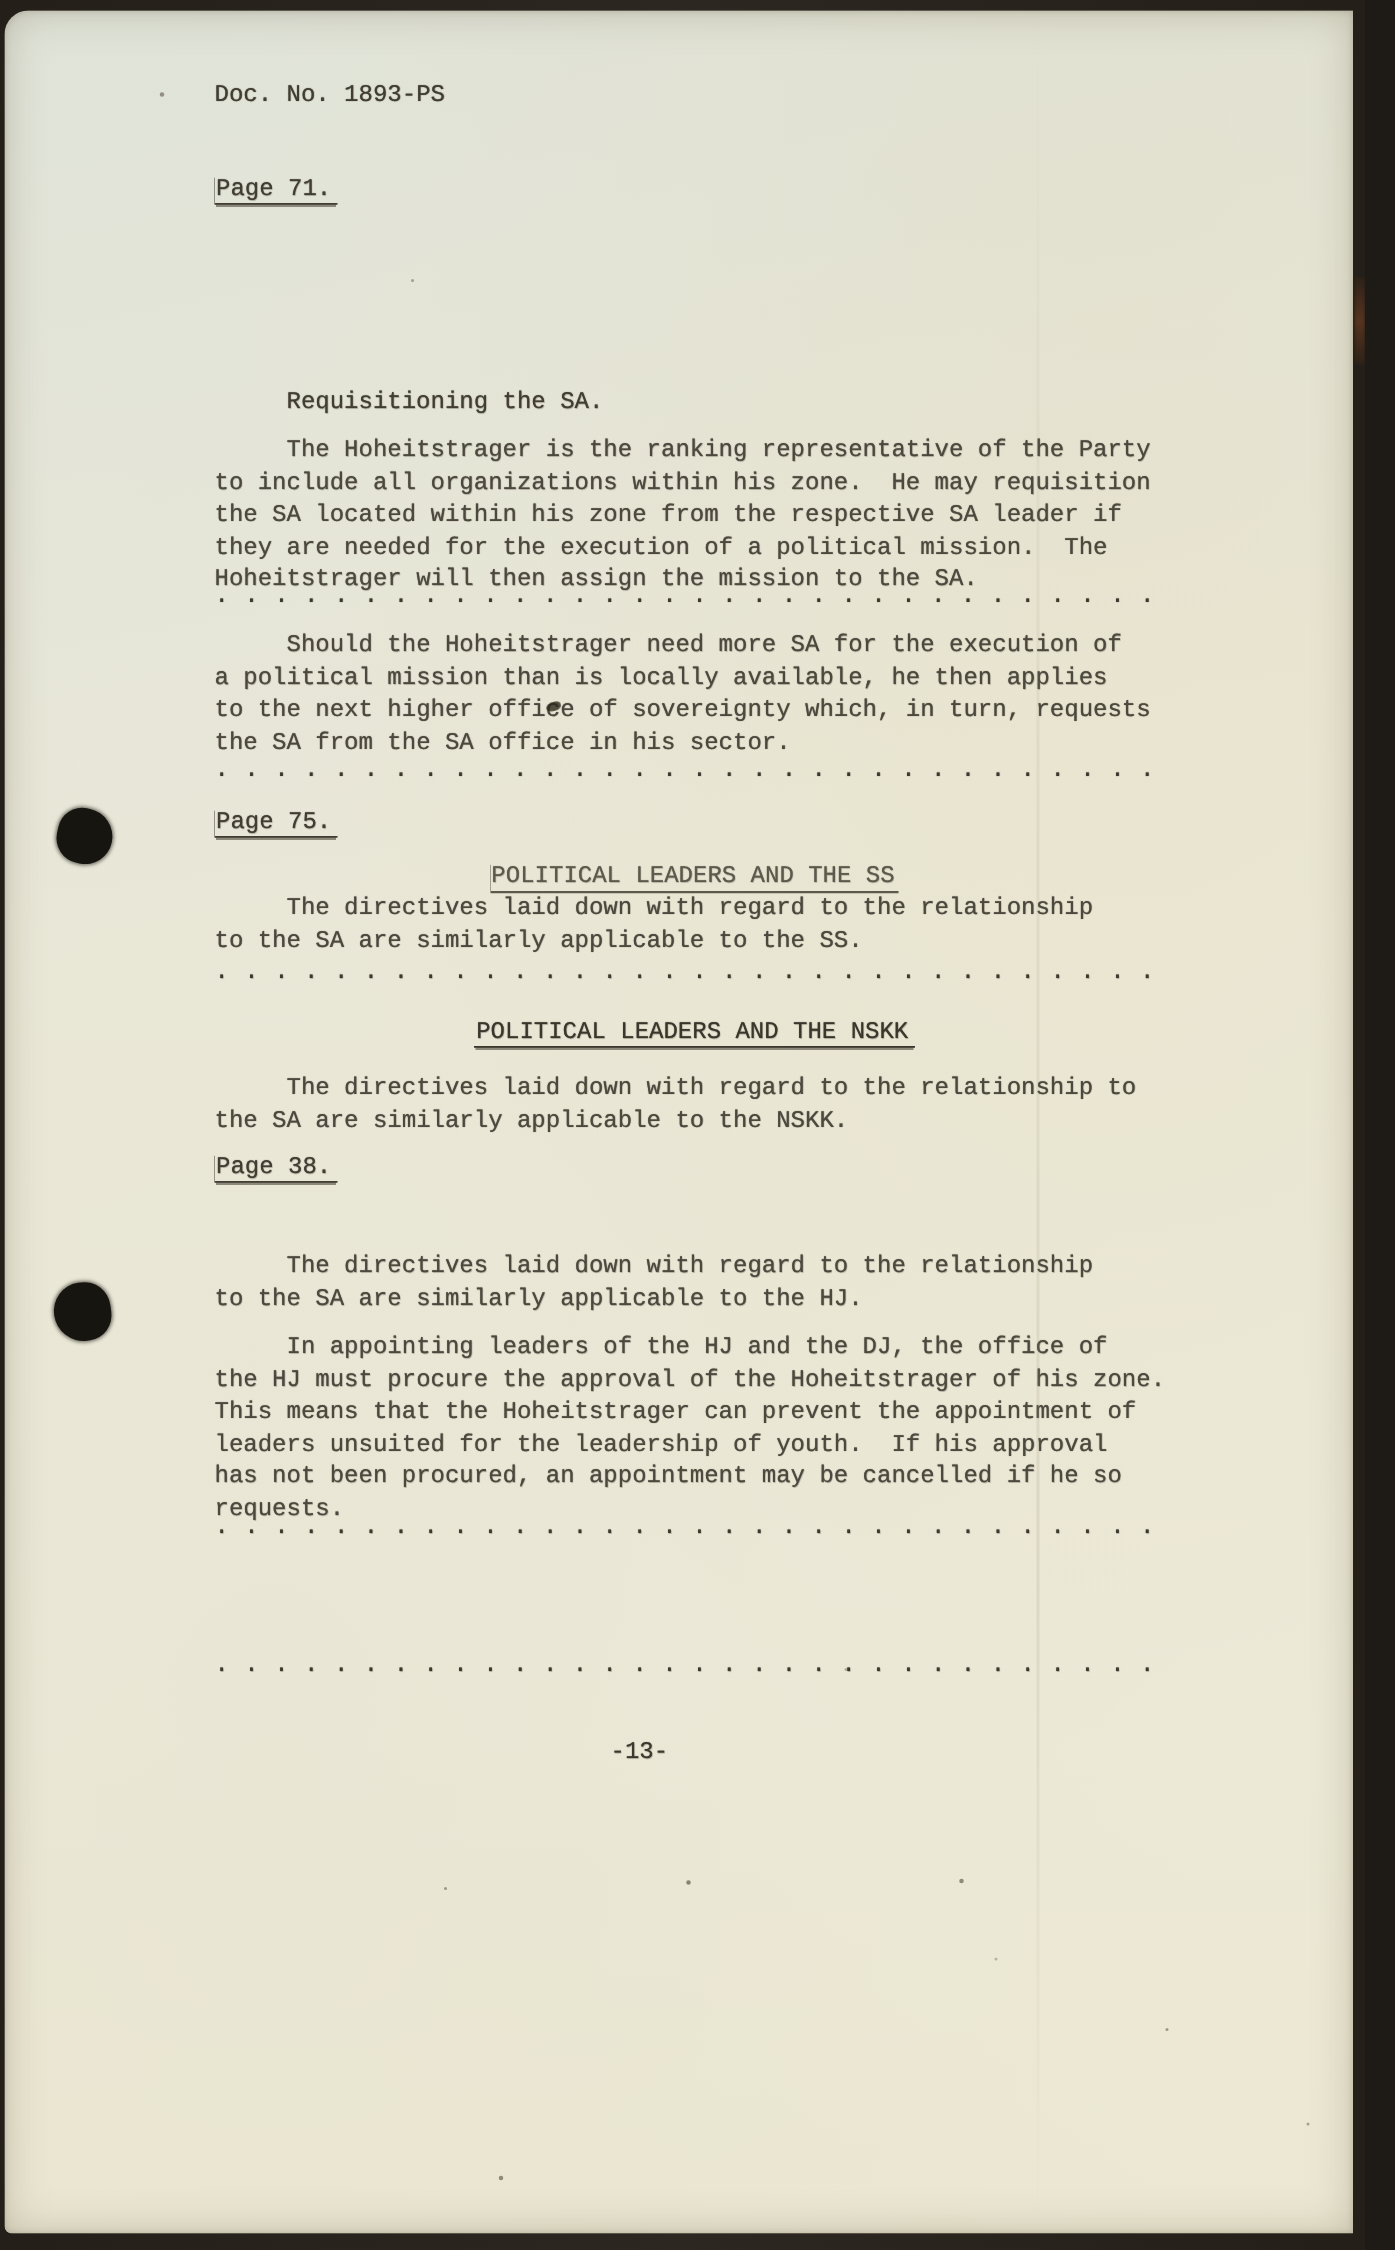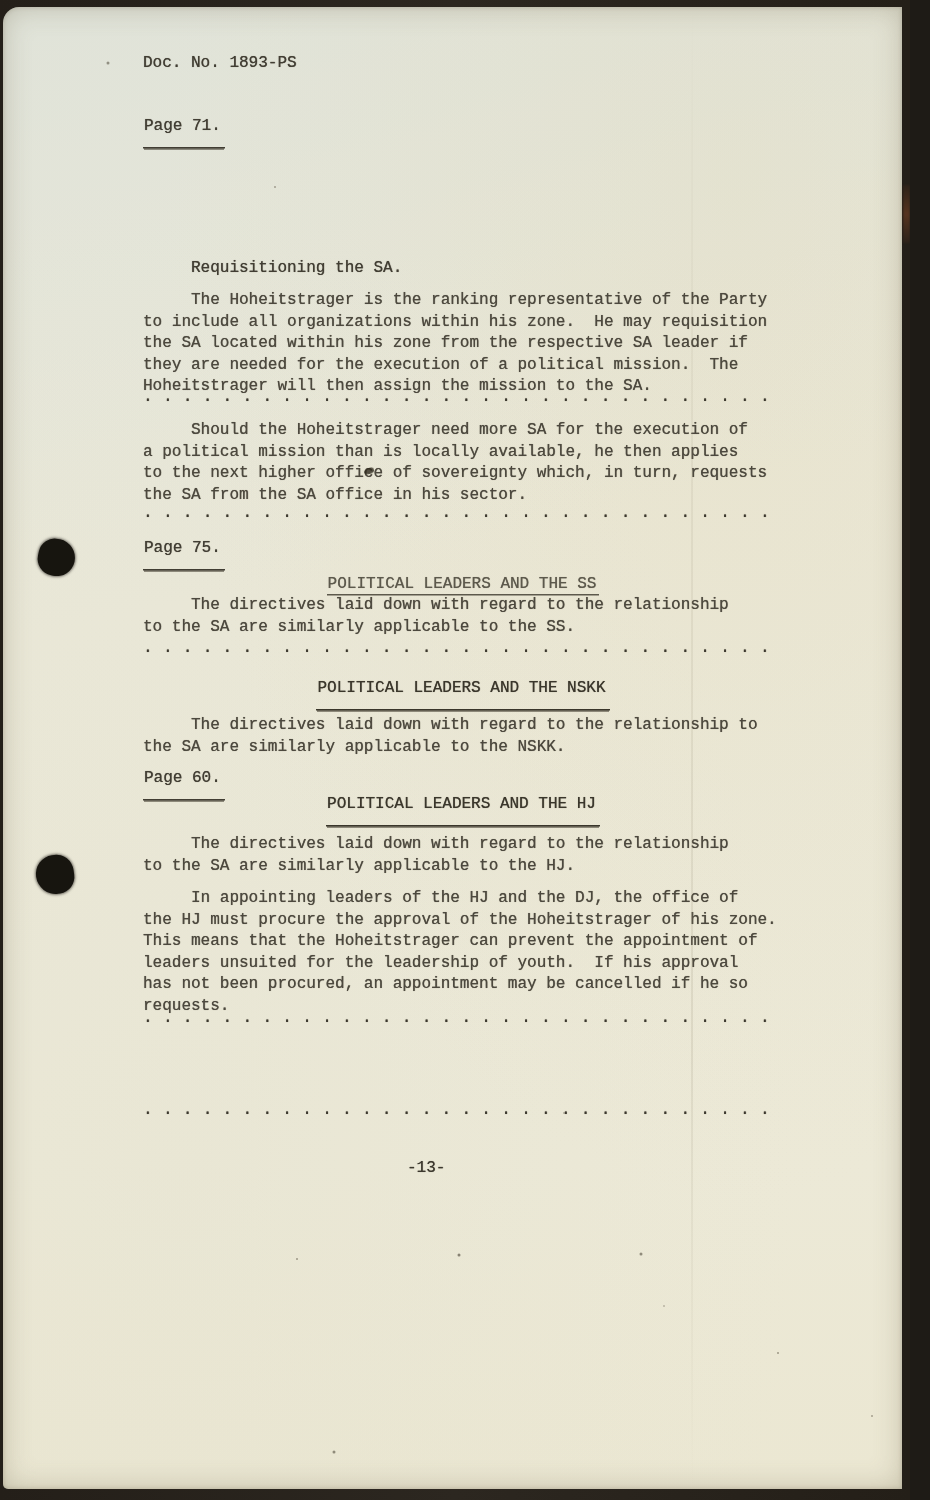--- a/index.html
+++ b/index.html
@@ -26,21 +26,21 @@
     position:absolute;left:140px;
     font-size:16px;line-height:21.5px;
     white-space:pre;
     color:#413d33;
     letter-spacing:0;
     text-shadow:0 0 0.7px rgba(62,57,45,.75), 0.4px 0.4px 0.5px rgba(62,57,45,.28);
   }
   .soft{opacity:.93;}
   .center{width:640px;text-align:center;}
   .u1{box-shadow:0 1.5px 0 0 currentColor;padding:0 3px 1px 1px;}
-  .u2{box-shadow:0 1.5px 0 0 currentColor, 0 4px 0 -1px rgba(65,60,48,.55);padding:0 4px 12px 1px;}
+  .u2{box-shadow:0 1.5px 0 0 currentColor, 0 4px 0 -1px rgba(65,60,48,.55);padding:0 4px 0 1px;}
   .heading{color:#3a362b;}
   .fadedhead{opacity:.8;filter:blur(.2px);margin-top:12px;}
   .dots{color:#3c382e;letter-spacing:.35px;}
   .footer{color:#3c382e;}
   .hole{
     position:absolute;
     background:#17150f;
     box-shadow:0 0 2.5px 1px rgba(20,17,12,.55);
   }
   .hole-1{left:38px;top:539px;width:37px;height:37px;border-radius:46% 54% 52% 48%;transform:rotate(12deg);}
@@ -112,23 +112,22 @@
     <div class="blk soft" style="top:588px;">     The directives laid down with regard to the relationship
 to the SA are similarly applicable to the SS.</div>
 
     <div class="blk dots" style="top:631px;">. . . . . . . . . . . . . . . . . . . . . . . . . . . . . . . .</div>
 
     <div class="blk center heading" style="top:671px;"><span class="u2">POLITICAL LEADERS AND THE NSKK</span></div>
 
     <div class="blk soft" style="top:708px;">     The directives laid down with regard to the relationship to
 the SA are similarly applicable to the NSKK.</div>
 
-    <div class="blk" style="top:761px;"><span class="u2">Page 60.</span></div>
+    <div class="blk" style="top:761px;"><span class="u2">Page 38.</span></div>
 
-    <div class="blk center heading" style="top:787px;"><span class="u2">POLITICAL LEADERS AND THE HJ</span></div>
 
     <div class="blk soft" style="top:827px;">     The directives laid down with regard to the relationship
 to the SA are similarly applicable to the HJ.</div>
 
     <div class="blk soft" style="top:881px;">     In appointing leaders of the HJ and the DJ, the office of
 the HJ must procure the approval of the Hoheitstrager of his zone.
 This means that the Hoheitstrager can prevent the appointment of
 leaders unsuited for the leadership of youth.  If his approval
 has not been procured, an appointment may be cancelled if he so
 requests.</div>

